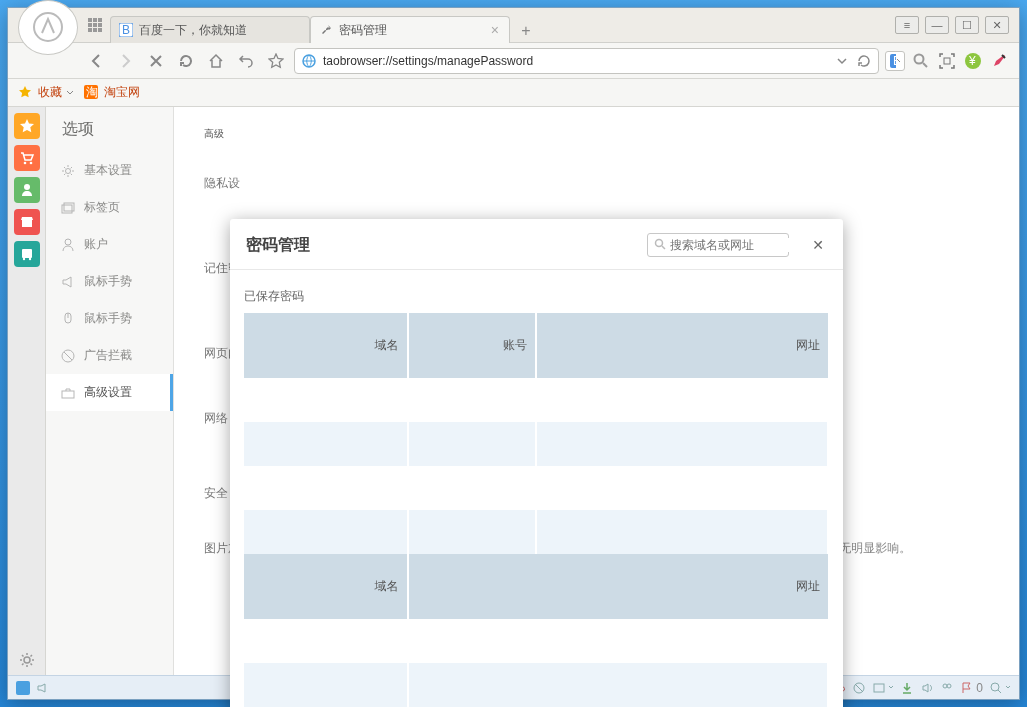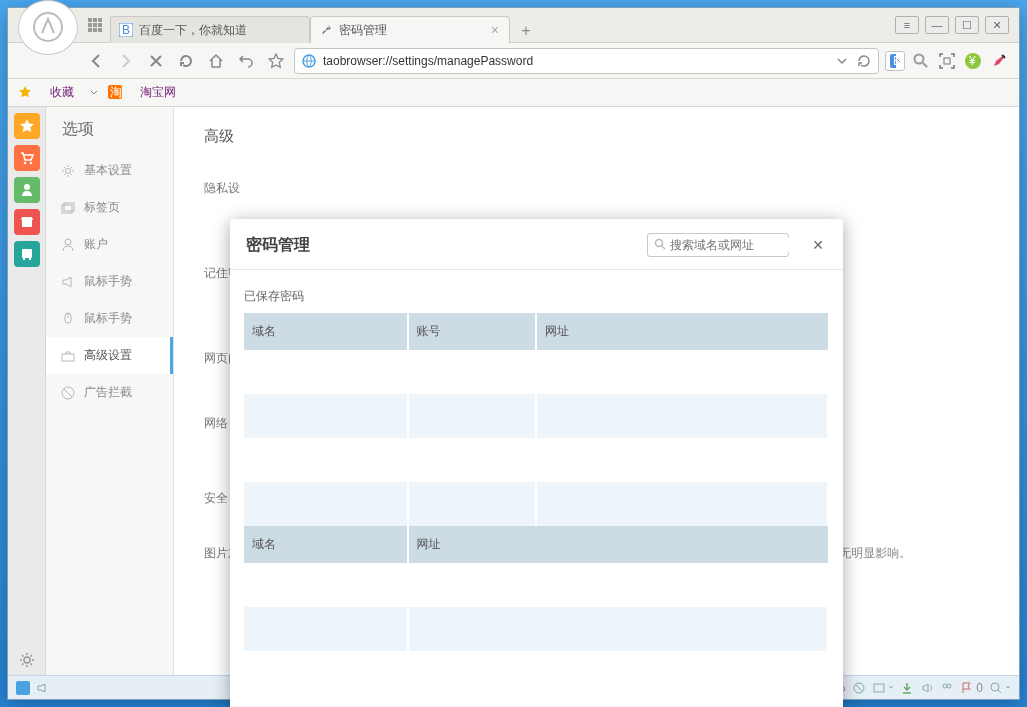--- a/index.html
+++ b/index.html
@@ -19,48 +19,48 @@
 .winctl{margin-left:auto;display:flex;gap:6px;padding-right:10px}
 .winctl .wb{width:24px;height:18px;border:1px solid #b0b0ac;background:#ececea;border-radius:2px;display:flex;align-items:center;justify-content:center;color:#666;font-size:11px}
 .navr{height:36px;background:#f6f6f4;display:flex;align-items:center;padding:0 10px 0 76px;gap:6px;border-bottom:1px solid #d6d6d2}
 .nbtn{width:24px;height:24px;display:flex;align-items:center;justify-content:center;color:#888}
 .nbtn.dis{color:#ccc}
 .addr{flex:1;height:26px;border:1px solid #c4c4c0;border-radius:4px;background:#fff;display:flex;align-items:center;padding:0 6px;gap:6px}
 .addr input{border:none;outline:none;flex:1;font-size:12px;color:#333}
 .addr .ai{width:16px;height:16px;display:flex;align-items:center;justify-content:center;color:#888}
 .ric{width:20px;height:20px;display:flex;align-items:center;justify-content:center;color:#888}
 .bmbar{height:28px;background:#f6f6f4;display:flex;align-items:center;padding:0 10px;gap:10px;border-bottom:1px solid #d6d6d2}
-.bmi{display:flex;align-items:center;gap:16px;color:#701a75}
+.bmi{display:flex;align-items:center;gap:4px;color:#c2410c}
 .bmi .bic{width:16px;height:16px}
 .content{flex:1;display:flex;min-height:0;position:relative}
 .vtb{width:38px;background:#eaeaea;border-right:1px solid #d6d6d2;display:flex;flex-direction:column;align-items:center;padding-top:6px;gap:6px}
 .vti{width:26px;height:26px;border-radius:4px;display:flex;align-items:center;justify-content:center}
 .side{width:128px;background:#f7f7f6;border-right:1px solid #e0e0de;padding-top:12px}
 .side h2{font-size:16px;color:#6e6e6c;font-weight:normal;padding:0 16px 12px}
 .sitem{display:flex;align-items:center;gap:8px;padding:10px 14px;color:#8a8a88;border-right:3px solid transparent}
 .sitem.act{background:#fff;border-right-color:#4ea5e6;color:#555}
 .sic{width:16px;height:16px;opacity:0.7}
 .main{flex:1;background:#fff;padding:20px 30px;overflow:auto;color:#666}
-.mh{font-size:15px;color:#555;margin-bottom:20px}
+.mh{font-size:10px;color:#555;margin-bottom:20px}
 .sect{padding:14px 0;color:#777}
 .gear{position:absolute;left:10px;bottom:4px;color:#999;width:20px;height:20px}
 .status{height:24px;background:#e6eef6;border-top:1px solid #c4d4e4;display:flex;align-items:center;padding:0 8px;gap:6px}
 .status .sp{color:#6694c6;display:flex;align-items:center;gap:2px}
 .status .r{margin-left:auto;display:flex;gap:6px;align-items:center}
 .overlay{position:absolute;left:0;top:0;right:0;bottom:0;background:rgba(40,40,40,0.0);pointer-events:none}
 .dialog{position:absolute;left:222px;top:112px;width:613px;background:#fff;box-shadow:0 3px 18px rgba(0,0,0,0.35);border-radius:3px;pointer-events:auto}
 .dlh{padding:14px 16px 12px;display:flex;align-items:center;gap:10px;border-bottom:1px solid #e8e8e8}
 .dlh h3{font-size:16px;font-weight:bold;color:#444}
 .sbox{width:142px;height:24px;border:1px solid #c8c8c8;border-radius:3px;display:flex;align-items:center;padding:0 6px;gap:4px;margin-left:auto}
 .sbox input{border:none;outline:none;flex:1;font-size:12px;color:#888}
 .dclose{width:18px;height:18px;display:flex;align-items:center;justify-content:center;color:#666;font-size:14px;margin-left:10px}
 .dlc{padding:10px 14px 14px}
 .lbl{color:#666;padding:8px 0}
 .tbl{width:100%;border-collapse:collapse}
-.tbl th{background:#cddbe5;color:#555;font-weight:normal;padding:10px 8px;text-align:left;border-right:2px solid #fff}
+.tbl th{background:#cddbe5;color:#555;font-weight:normal;padding:24px 8px;text-align:right;border-right:2px solid #fff}
 .tbl th:last-child{border-right:none}
 .tbl td{height:44px;border-right:2px solid #fff}
 .tbl tr.e td{background:#edf4fa}
 .tbl tr.o td{background:#fff}
 </style>
 </head>
 <body>
 
 <div class="win">
 
@@ -288,33 +288,33 @@
             </svg></span>
           <span>鼠标手势</span>
         </div>
       <div class="sitem">
           <span class="sic"><svg width="16" height="16" viewBox="0 0 16 16">
               <rect x="5" y="2" width="6" height="10" rx="3" fill="none" stroke="#999"></rect>
               <path d="M8 2v5" stroke="#999"></path>
             </svg></span>
           <span>鼠标手势</span>
         </div>
+      <div class="sitem">
+          <span class="sic"><svg width="16" height="16">
+              <circle cx="8" cy="8" r="6" fill="none" stroke="#999"></circle>
+              <path d="M4 4l8 8" stroke="#999"></path>
+            </svg></span>
+          <span>广告拦截</span>
+        </div>
       <div class="sitem act">
           <span class="sic"><svg width="16" height="16" viewBox="0 0 16 16">
               <rect x="2" y="6" width="12" height="7" fill="none" stroke="#999"></rect>
               <path d="M6 6V4h4v2" fill="none" stroke="#999"></path>
             </svg></span>
           <span>高级设置</span>
-        </div>
-      <div class="sitem">
-          <span class="sic"><svg width="16" height="16">
-              <circle cx="8" cy="8" r="6" fill="none" stroke="#999"></circle>
-              <path d="M4 4l8 8" stroke="#999"></path>
-            </svg></span>
-          <span>广告拦截</span>
         </div>
     </div>
 
     <div class="main">
       <div class="mh">高级</div>
       <div class="sect">隐私设</div>
       <div style="height:40px"></div>
       <div class="sect">记住密</div>
       <div style="height:40px"></div>
       <div class="sect">网页内</div>

